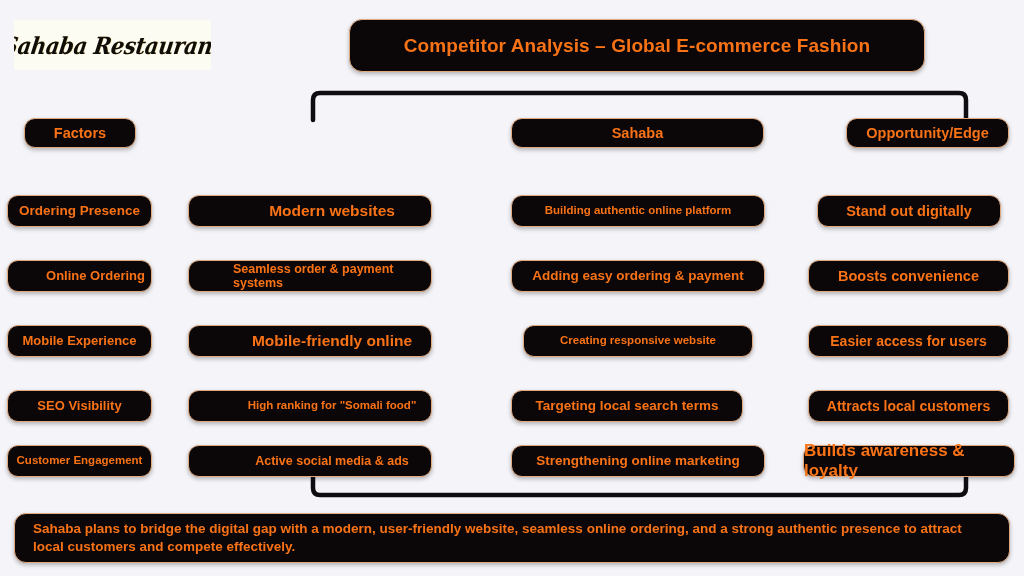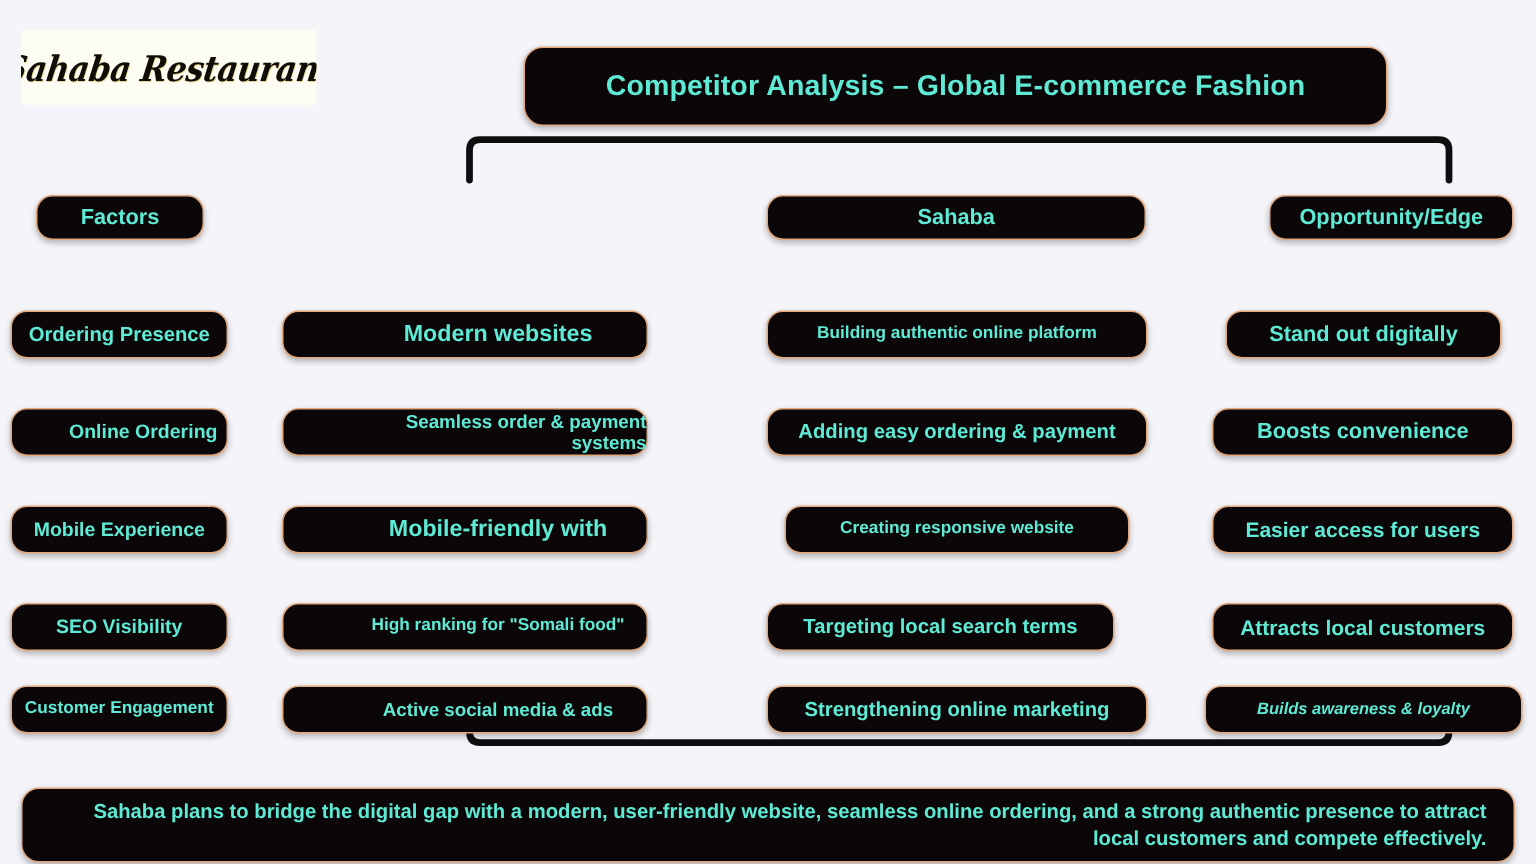--- a/index.html
+++ b/index.html
@@ -45,29 +45,28 @@
     transform: skewX(-8deg) scaleY(1.12);
     text-shadow: 0.5px 0.5px 0 #e8d48a;
     white-space: nowrap;
   }
 
   
   .pill {
     background: #0b0608;
     border: 1.6px solid #e0a97e;
     border-radius: 11px;
-    color: #5eead4;
+    color: #f97316;
     display: flex;
     align-items: center;
     justify-content: center;
-    text-align: right;
+    text-align: left;
     box-shadow: 0 2px 4px rgba(0,0,0,0.28);
     position: absolute;
     line-height: 1.15;
-    margin-top: 12px;
   }
 
   
   .title-pill {
     left: 349px;
     top: 19px;
     width: 576px;
     height: 53px;
     font-size: 19px;
     font-weight: 700;
@@ -150,31 +149,31 @@
   <div class="pill hdr hdr-opportunity">Opportunity/Edge</div>
 
   <div class="pill cell c1 r1" style="font-size:13.5px;">Ordering Presence</div>
   <div class="pill cell c1 r2" style="font-size:13px;padding-left:32px;">Online Ordering</div>
   <div class="pill cell c1 r3" style="font-size:13px;">Mobile Experience</div>
   <div class="pill cell c1 r4" style="font-size:13px;">SEO Visibility</div>
   <div class="pill cell c1 r5" style="font-size:11.5px;">Customer Engagement</div>
 
   <div class="pill cell c2 r1" style="font-size:15.5px;">Modern websites</div>
   <div class="pill cell c2 r2" style="font-size:12.5px;">Seamless order &amp; payment systems</div>
-  <div class="pill cell c2 r3" style="font-size:15.5px;">Mobile-friendly with</div>
+  <div class="pill cell c2 r3" style="font-size:15.5px;">Mobile-friendly online</div>
   <div class="pill cell c2 r4" style="font-size:11.5px;">High ranking for "Somali food"</div>
   <div class="pill cell c2 r5" style="font-size:12.5px;">Active social media &amp; ads</div>
 
   <div class="pill cell c3 r1" style="left:511px; width:254px; font-size:11.5px;">Building authentic online platform</div>
   <div class="pill cell c3 r2" style="left:511px; width:254px; font-size:13.5px;">Adding easy ordering &amp; payment</div>
   <div class="pill cell c3 r3" style="left:523px; width:230px; font-size:11.5px;">Creating responsive website</div>
   <div class="pill cell c3 r4" style="left:511px; width:232px; font-size:13.5px;">Targeting local search terms</div>
   <div class="pill cell c3 r5" style="left:511px; width:254px; font-size:13.5px;">Strengthening online marketing</div>
 
   <div class="pill cell c4 r1" style="left:817px; width:184px; font-size:14.5px;">Stand out digitally</div>
   <div class="pill cell c4 r2" style="left:808px; width:201px; font-size:14.5px;">Boosts convenience</div>
   <div class="pill cell c4 r3" style="left:808px; width:201px; font-size:14px;">Easier access for users</div>
   <div class="pill cell c4 r4" style="left:808px; width:201px; font-size:14px;">Attracts local customers</div>
-  <div class="pill cell c4 r5" style="left:803px; width:212px; font-size:11px;font-style:italic;">Builds awareness &amp; loyalty</div>
+  <div class="pill cell c4 r5" style="left:803px; width:212px; font-size:17px;">Builds awareness &amp; loyalty</div>
 
   <div class="pill footer-pill">Sahaba plans to bridge the digital gap with a modern, user-friendly website, seamless online ordering, and a strong authentic presence to attract local customers and compete effectively.</div>
 
 </div>
 
 </body></html>

